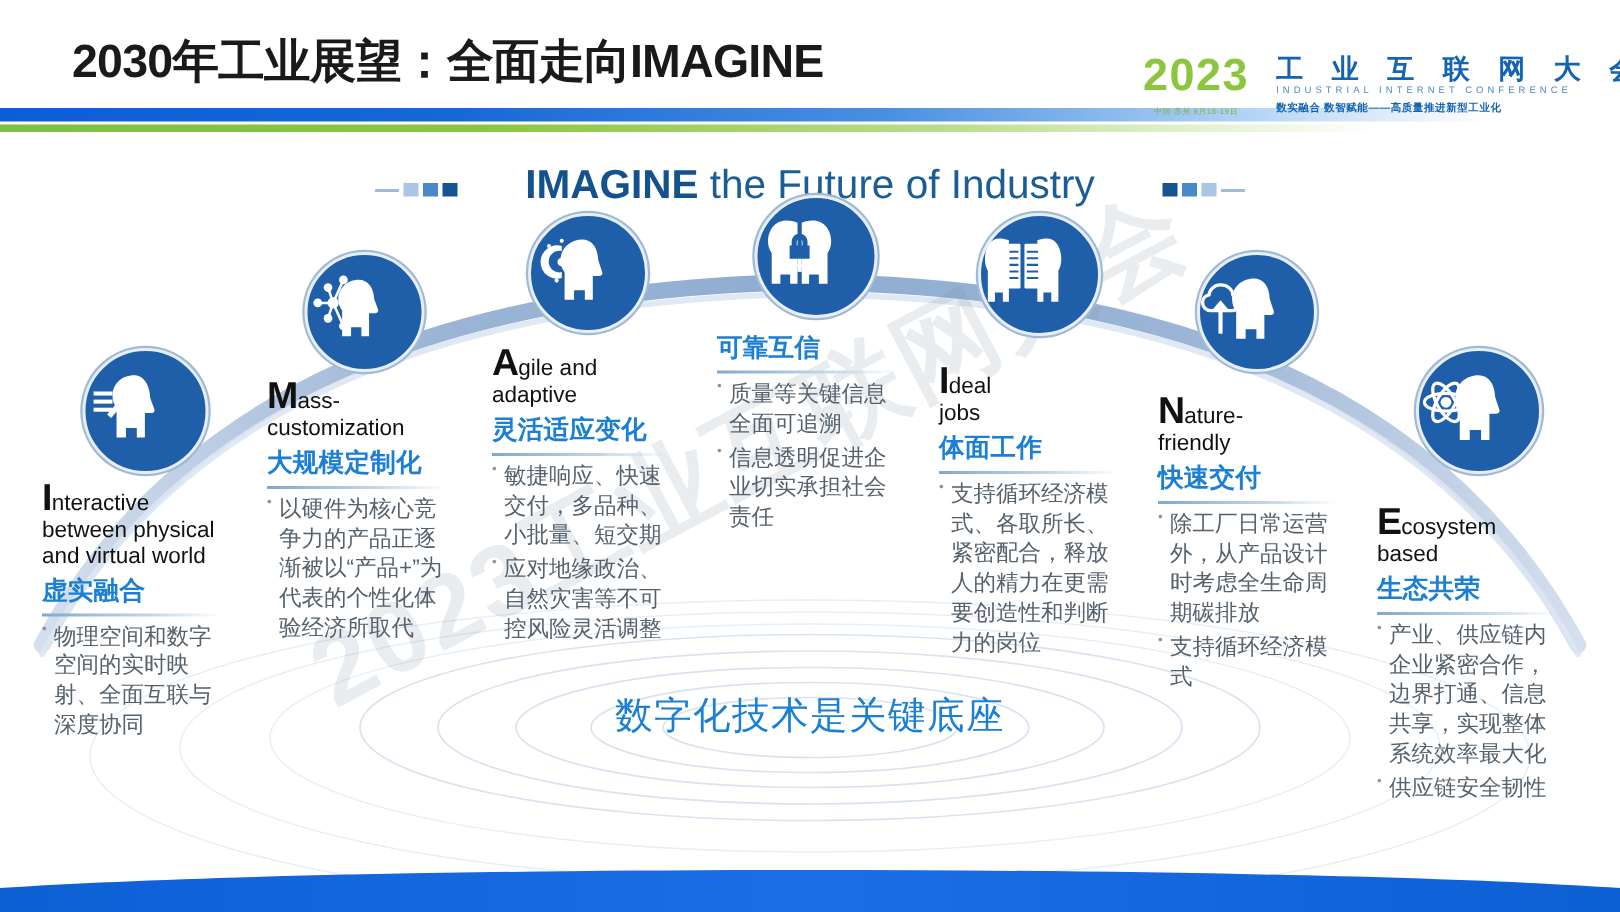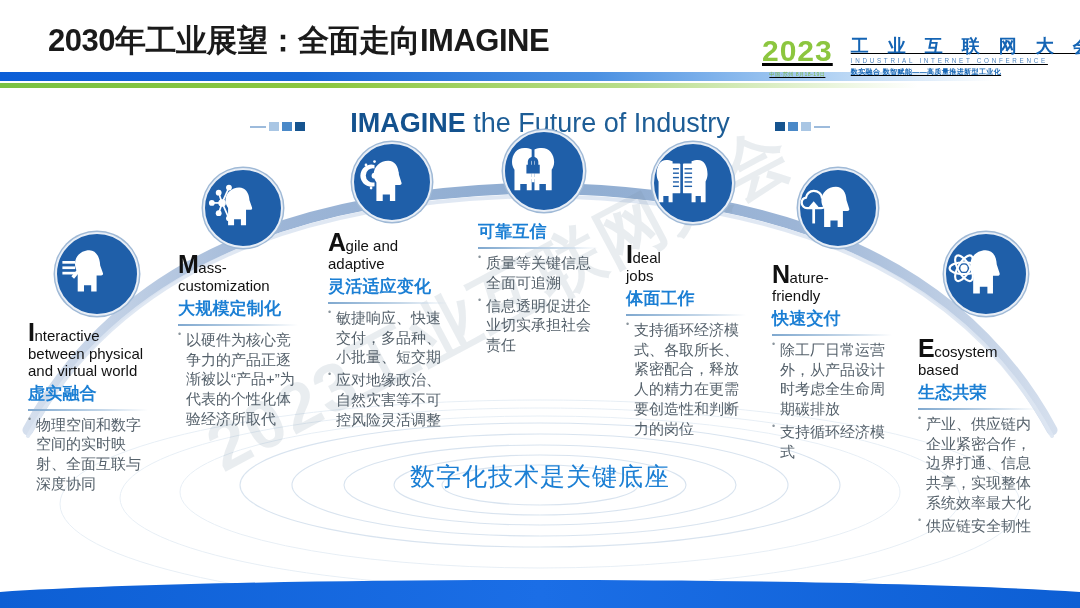--- a/index.html
+++ b/index.html
@@ -20,21 +20,21 @@
   .rule-blue {
     position:absolute; left:0; top:72px; width:1080px; height:9px;
     background:linear-gradient(90deg,#0b5ed7 0%,#1668d6 28%,#4a90e2 55%,#a9cdf2 75%,rgba(255,255,255,0) 92%);
   }
   .rule-green {
     position:absolute; left:0; top:83px; width:1080px; height:5px;
     background:linear-gradient(90deg,#7ac143 0%,#8cc63f 30%,#b8dd8a 58%,rgba(255,255,255,0) 85%);
   }
 
   
-  #logo { position:absolute; right:14px; top:27px; width:300px; height:60px; display:flex; align-items:center;text-decoration:underline; }
+  #logo { position:absolute; right:14px; top:27px; width:300px; height:60px; display:flex; align-items:center; }
   #logo-year-wrap { width:112px; text-align:center; }
   #logo-year { font-size:30px; font-weight:bold; color:#8cc63f; letter-spacing:1px; line-height:1; }
   #logo-year-sub { font-size:5.2px; color:#7ab648; letter-spacing:0.4px; margin-top:5px; white-space:nowrap; }
   #logo-divider { width:1px; height:42px; background:#bcd6ea; margin:0 9px; }
   #logo-right { flex:1; }
   #logo-cn { font-size:18px; font-weight:bold; color:#1464b4; letter-spacing:7px; line-height:1.05; white-space:nowrap; }
   #logo-en { font-size:6.3px; color:#4f86c0; letter-spacing:2.7px; margin-top:2px; white-space:nowrap; }
   #logo-tag { font-size:7px; color:#1464b4; letter-spacing:0.4px; margin-top:3px; font-weight:bold; white-space:nowrap; }
 
   

